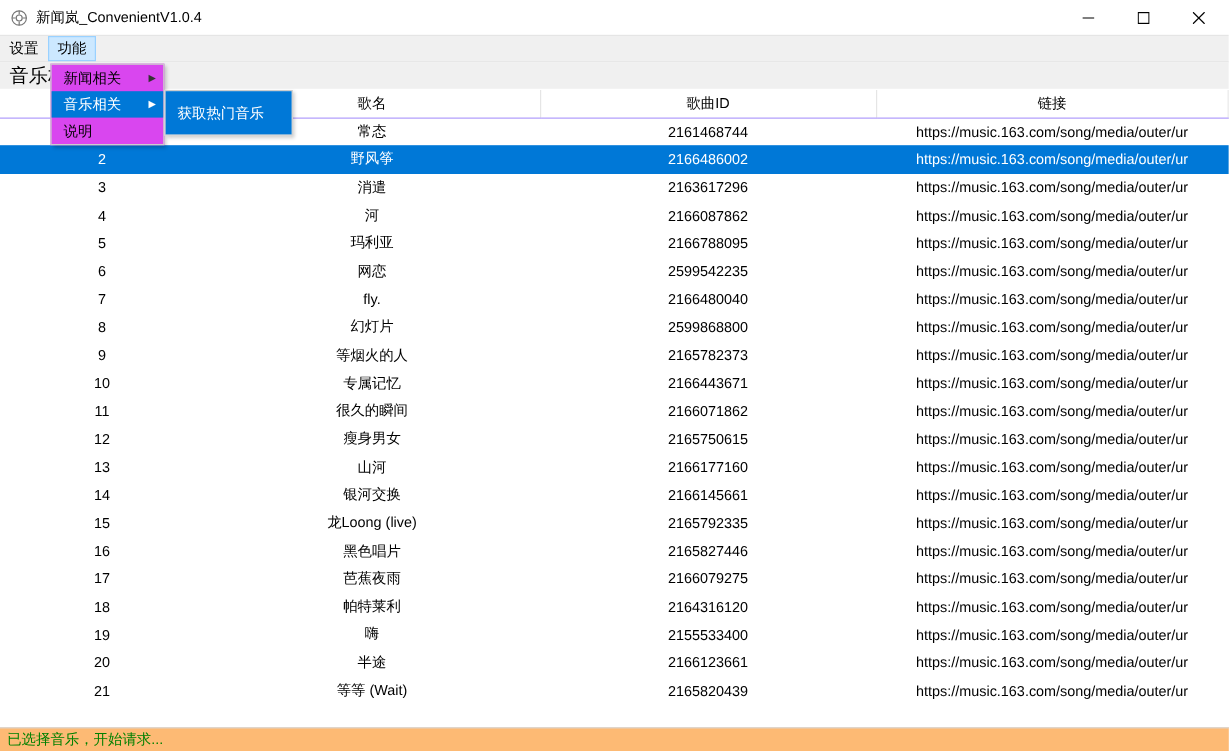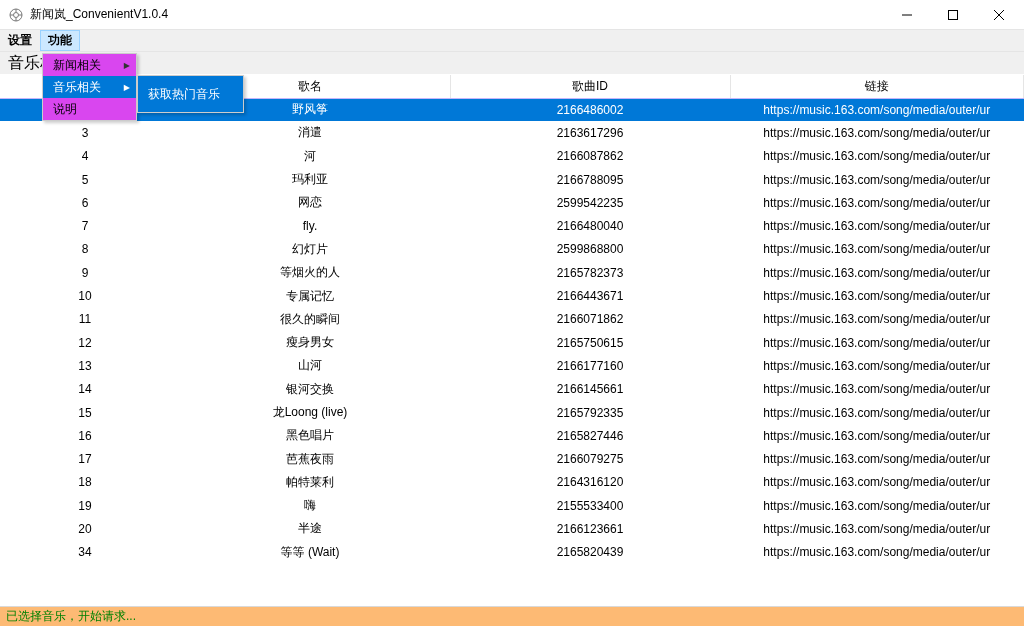--- a/index.html
+++ b/index.html
@@ -8,21 +8,21 @@
   
   .titlebar { height: 30px; display: flex; align-items: center; padding: 0 2px 0 8px; background: #fff; border-bottom: 1px solid #e5e5e5; }
   .titlebar .app-icon { width: 16px; height: 16px; margin-right: 6px; color: #555; display:flex; align-items:center; justify-content:center; }
   .titlebar .title { color: #000; font-size: 12px; }
   .window-controls { margin-left: auto; display: flex; }
   .window-controls .btn { width: 46px; height: 30px; display: flex; align-items: center; justify-content: center; color: #000; }
   .window-controls .btn svg { width: 10px; height: 10px; }
 
   
   .menubar { height: 22px; display: flex; align-items: stretch; background: #f0f0f0; border-bottom: 1px solid #e5e5e5; font-size: 12px; }
-  .menubar .menu-item { padding: 0 8px; display: flex; align-items: center; color: #000; cursor: default; font-weight: bold; }
+  .menubar .menu-item { padding: 0 8px; display: flex; align-items: center; color: #000; cursor: default; }
   .menubar .menu-item.highlight { background: #cce8ff; border: 1px solid #99d1ff; padding: 0 7px; }
 
   
   .secondarybar { height: 22px; display: flex; align-items: center; background: #f0f0f0; padding-left: 8px; font-size: 16px; color:#000; }
 
   
   .dropdown { position: absolute; top: 53px; left: 42px; width: 95px; background: #d946ef; border: 1px solid #cccccc; box-shadow: 2px 2px 3px rgba(0,0,0,0.2); z-index: 100; }
   .dropdown .d-item { height: 22px; display: flex; align-items: center; padding: 0 8px 0 10px; color: #000; font-size: 12px; position: relative; }
   .dropdown .d-item .arrow { position: absolute; right: 6px; top: 50%; transform: translateY(-50%); font-size: 8px; color:#333; }
   .dropdown .d-item.highlight { background: #0078d7; color: #fff; }
@@ -120,20 +120,26 @@
     </colgroup>
     <thead>
       <tr>
         <th></th>
         <th>歌名</th>
         <th>歌曲ID</th>
         <th>链接</th>
       </tr>
     </thead>
     <tbody id="tbody">
+        <tr>
+          <td></td>
+          <td>常态</td>
+          <td>2161468744</td>
+          <td>https://music.163.com/song/media/outer/ur</td>
+        </tr>
         <tr class="selected">
           <td>2</td>
           <td>野风筝</td>
           <td>2166486002</td>
           <td>https://music.163.com/song/media/outer/ur</td>
         </tr>
         <tr>
           <td>3</td>
           <td>消遣</td>
           <td>2163617296</td>
@@ -235,21 +241,21 @@
           <td>2155533400</td>
           <td>https://music.163.com/song/media/outer/ur</td>
         </tr>
         <tr>
           <td>20</td>
           <td>半途</td>
           <td>2166123661</td>
           <td>https://music.163.com/song/media/outer/ur</td>
         </tr>
         <tr>
-          <td>34</td>
+          <td>21</td>
           <td>等等 (Wait)</td>
           <td>2165820439</td>
           <td>https://music.163.com/song/media/outer/ur</td>
         </tr>
       </tbody>
   </table>
 </div>
 
 <div class="statusbar">
   <span>已选择音乐，开始请求...</span>

